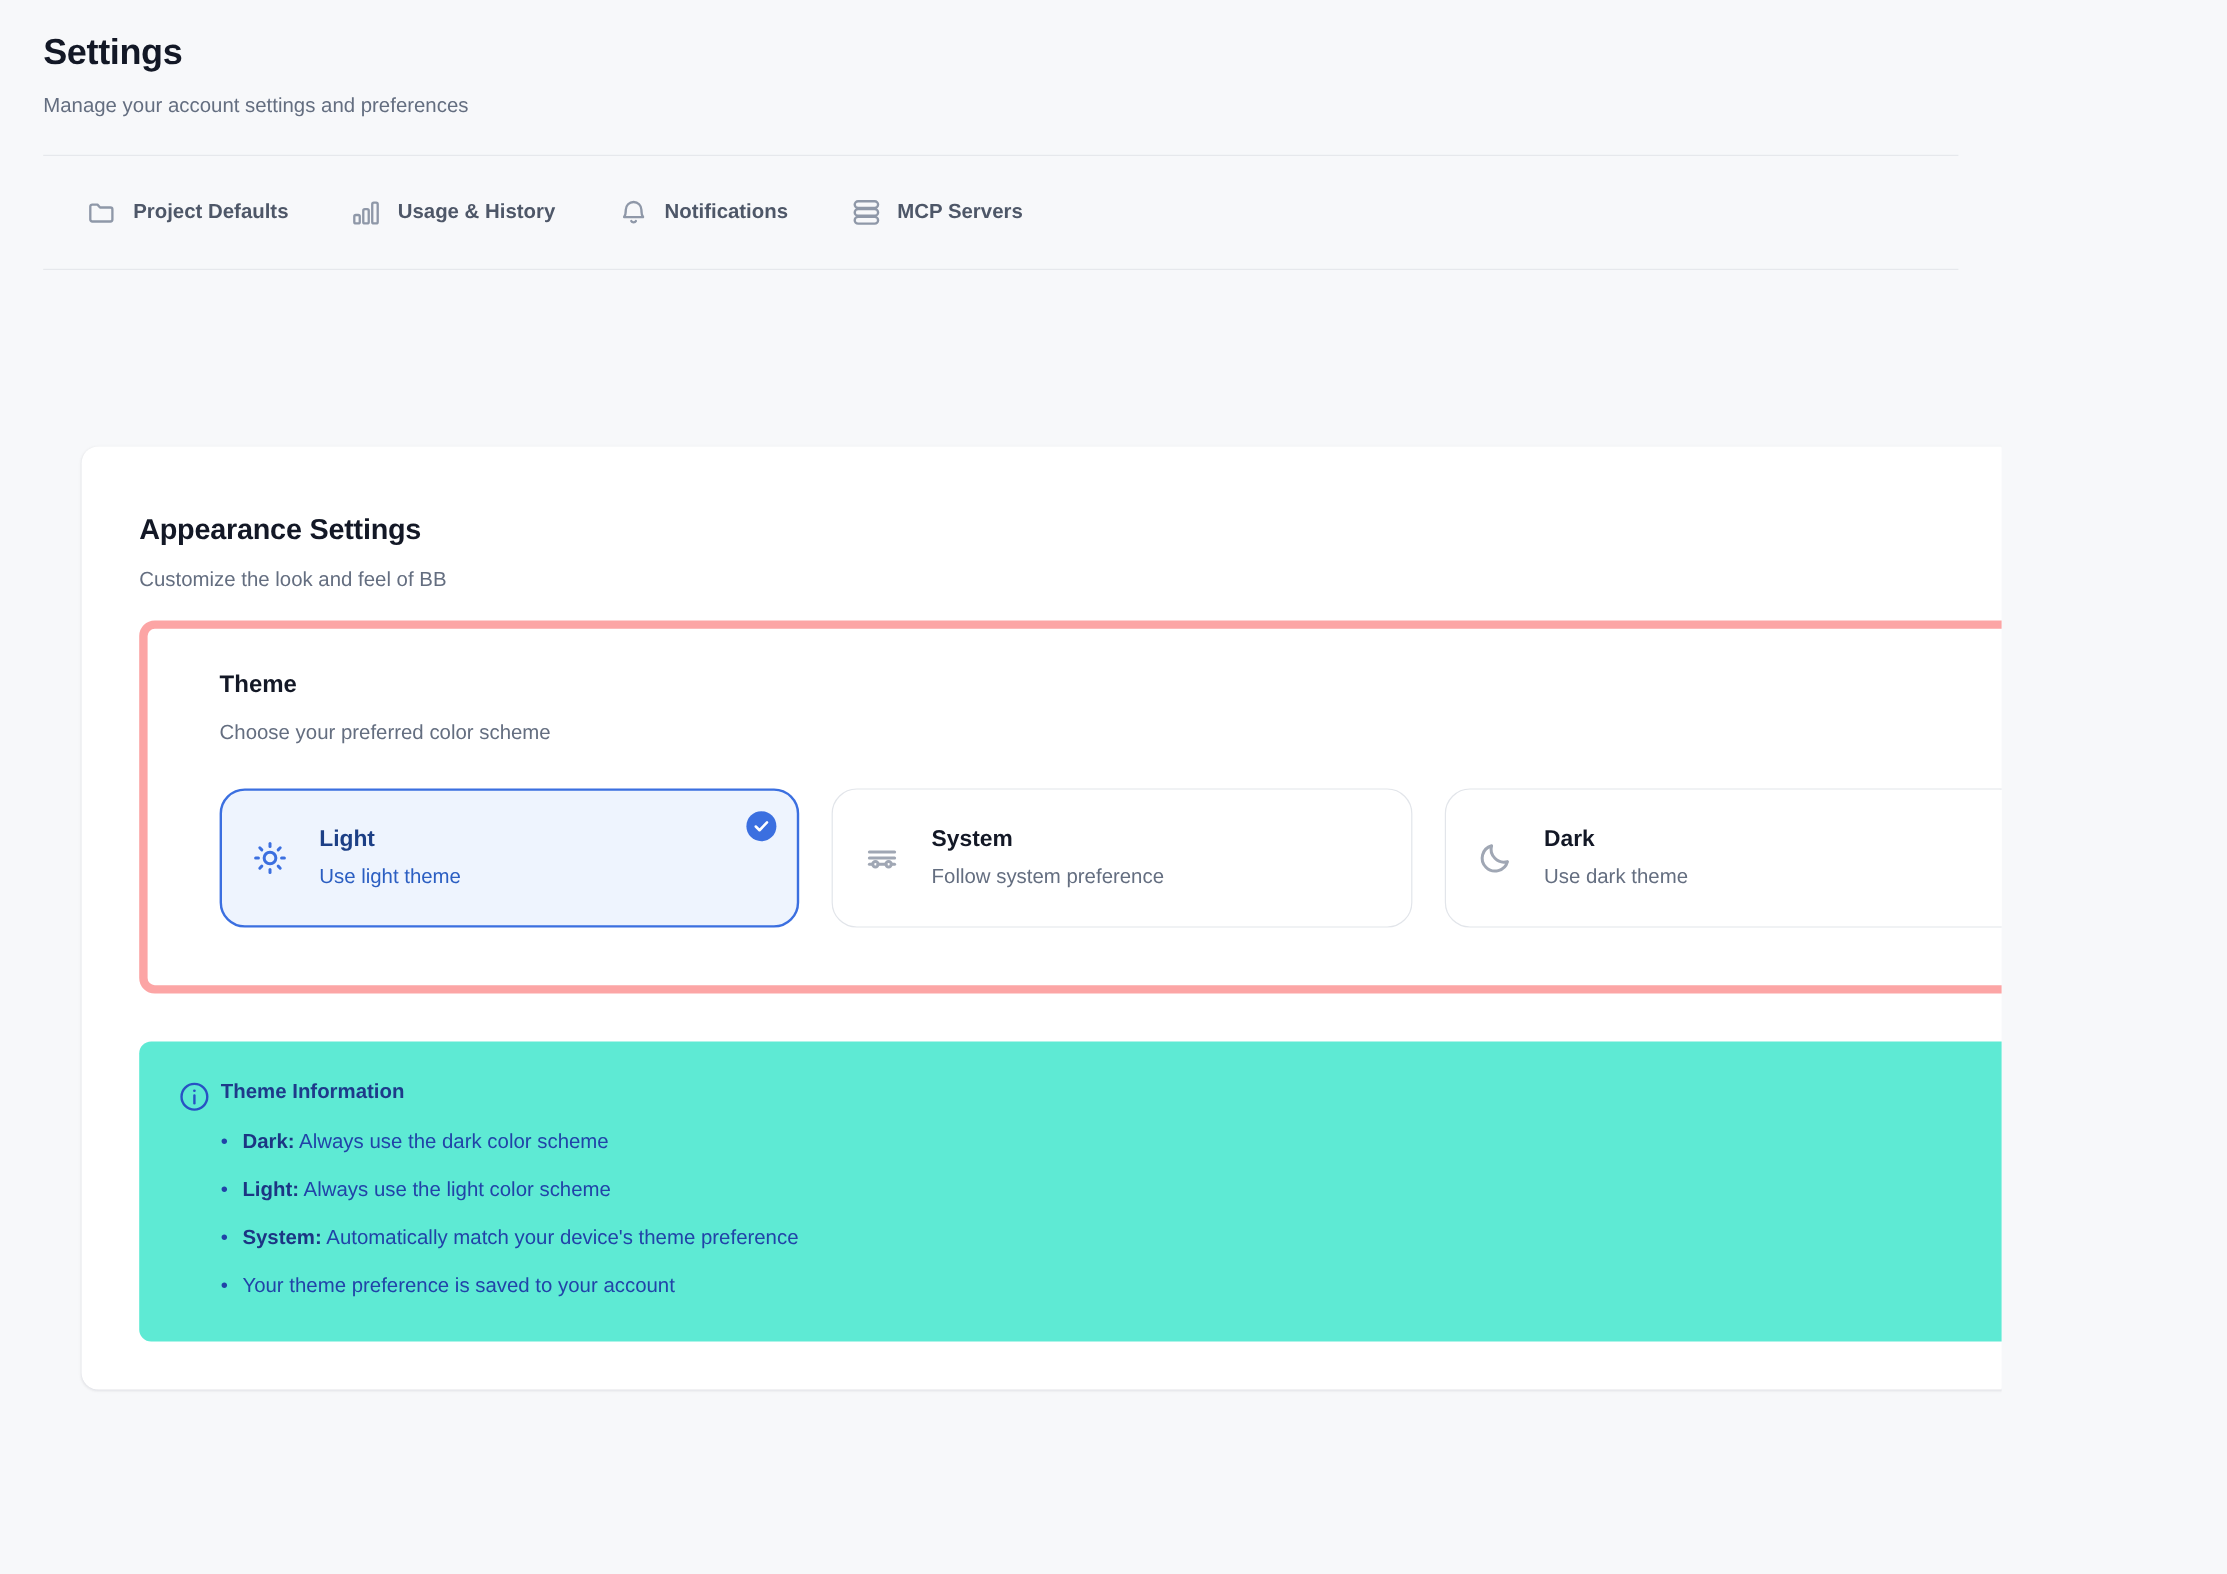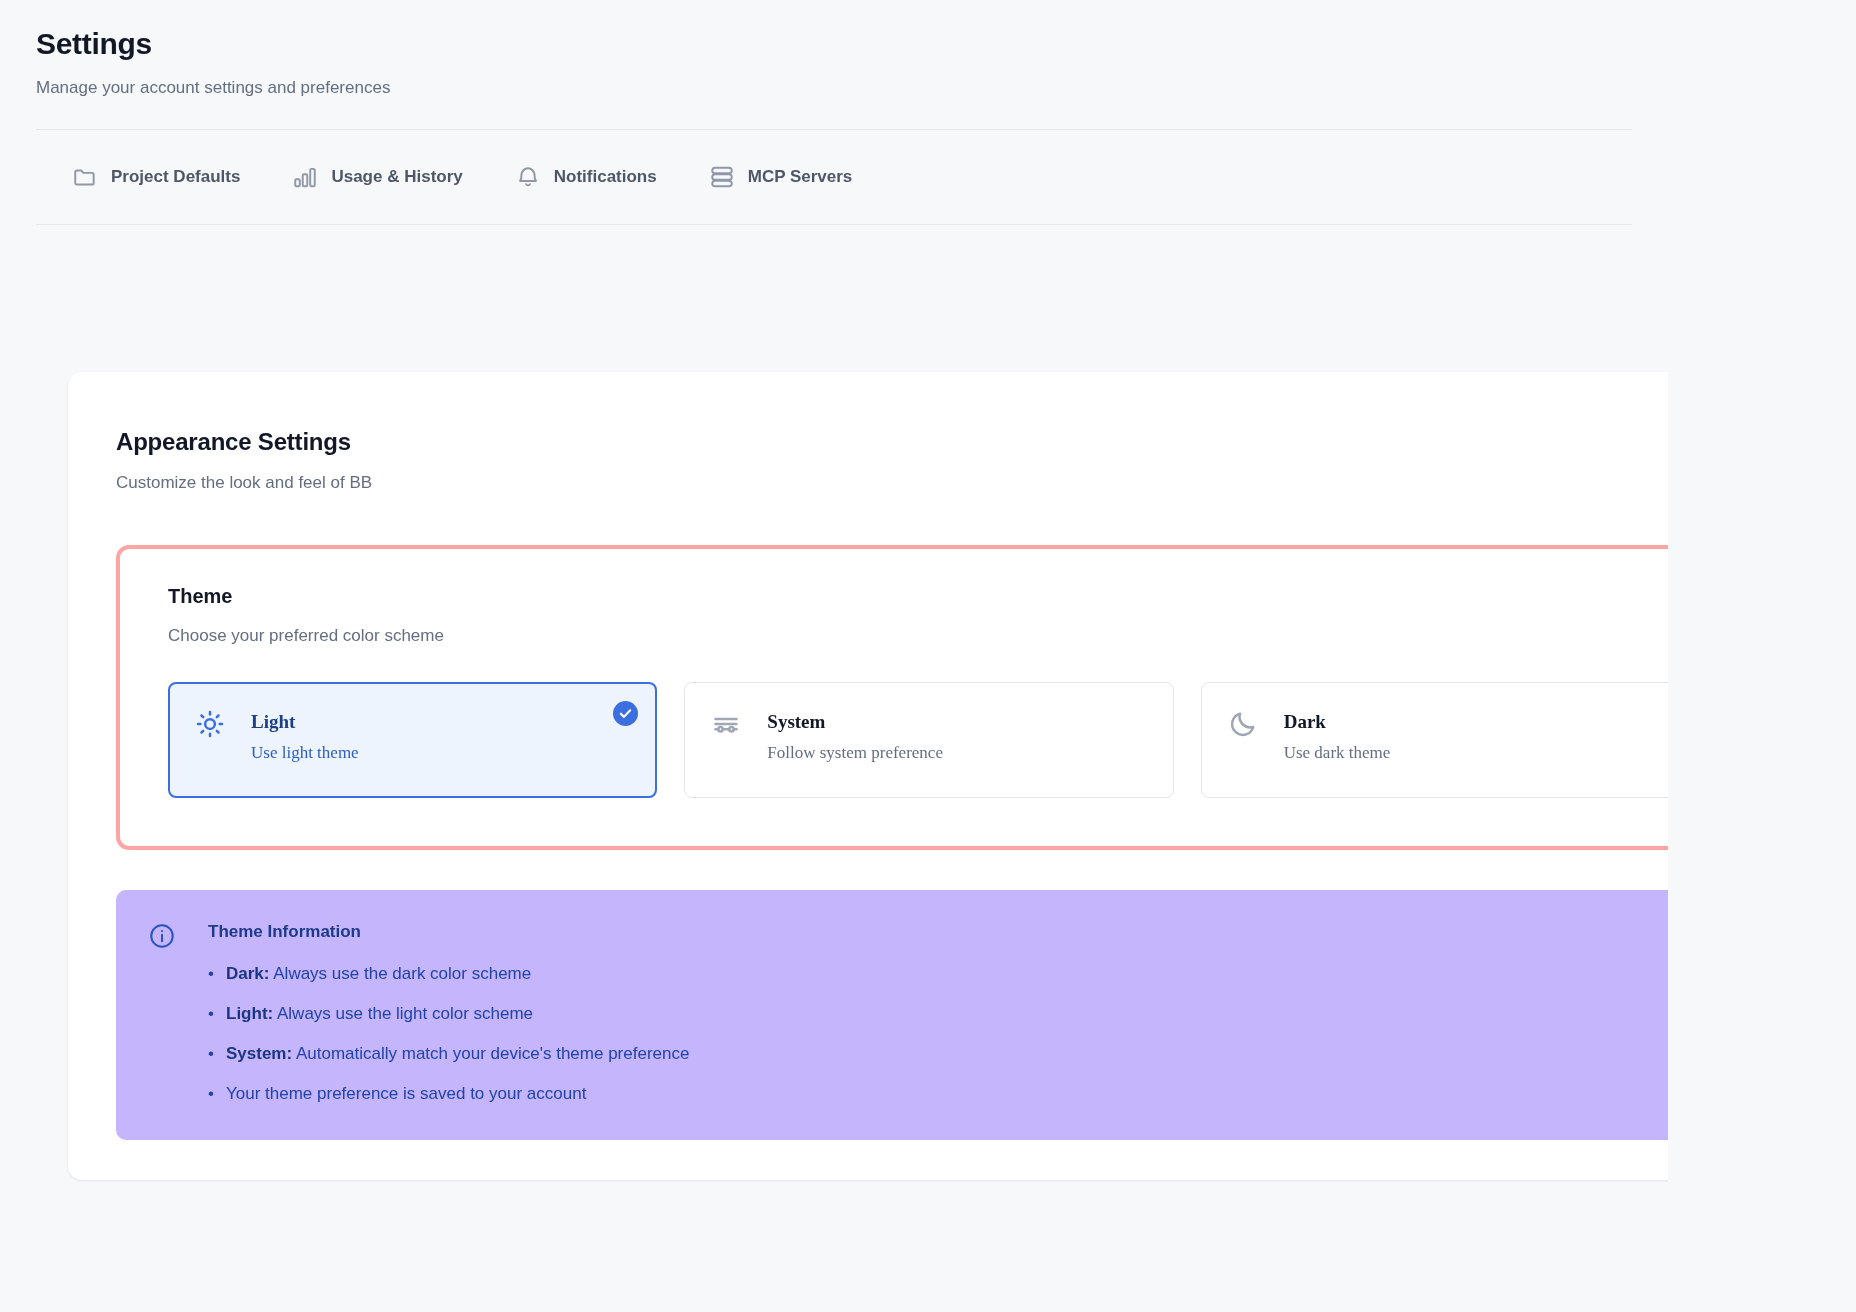--- a/index.html
+++ b/index.html
@@ -56,58 +56,57 @@
   }
   .card-title {
     font-size: 24px; font-weight: bold; color: #131826; letter-spacing: -0.2px;
   }
   .card-subtitle {
     font-size: 17px; color: #646e80; margin-top: 17px;
   }
 
   
   .theme-group {
-    margin-top: 52px;
-    border: 4px solid #fca5a5; border-radius: 13px;
-    padding: 36px 48px 48px 48px;
+    margin-top: 24px;
+    border: 7px solid #fca5a5; border-radius: 13px;
+    padding: 36px 48px 48px 60px;
   }
   .theme-heading { font-size: 20px; font-weight: bold; color: #131826; }
   .theme-sub { font-size: 17px; color: #646e80; margin-top: 18px; }
 
   .theme-options {
     display: grid; grid-template-columns: repeat(3, 1fr); gap: 27px;
     margin-top: 36px;
   }
   .theme-card {
-    position: relative; display: flex; gap: 24px;
-    border: 1px solid #e2e5ea; border-radius: 8px;
+    position: relative; display: flex; align-items: center; gap: 24px;
+    border: 1px solid #e2e5ea; border-radius: 21px;
     padding: 26px 24px; min-height: 116px; cursor: pointer;
     background: #ffffff;
-    font-family: Liberation Serif, serif;
   }
   .theme-card.selected {
     border: 2px solid #3b6fe0; background: #eef4fe;
     padding: 25px 23px;
   }
   .theme-ico { width: 34px; display: flex; justify-content: center; color: #a0a7b4; flex: 0 0 auto; }
   .theme-card.selected .theme-ico { color: #3b6fe0; }
   .theme-txt-name { font-size: 19px; font-weight: bold; color: #131826; line-height: 26px; }
   .theme-txt-desc { font-size: 17px; color: #646e80; margin-top: 6px; line-height: 24px; }
   .theme-card.selected .theme-txt-name { color: #1c3f86; }
   .theme-card.selected .theme-txt-desc { color: #2b5ec2; }
   .check-badge {
     position: absolute; top: 17px; right: 17px;
     width: 25px; height: 25px; border-radius: 50%;
     background: #3b6fe0; display: flex; align-items: center; justify-content: center;
   }
 
   
   .info-panel {
-    margin-top: 40px; background: #c4b5fd; border-radius: 10px;
-    padding: 30px 32px 34px 32px; display: flex; gap: 32px;
+    margin-top: 40px; background: #5eead4; border-radius: 10px;
+    padding: 30px 32px 34px 32px; display: flex; gap: 8px;
   }
   .info-ico { flex: 0 0 auto; color: #2852c4; padding-top: 2px; }
   .info-title { font-size: 17px; font-weight: bold; color: #1e3a8a; line-height: 24px; }
   .info-list { margin-top: 18px; list-style: none; }
   .info-list li {
     font-size: 17px; color: #2143a8; line-height: 24px;
     padding-left: 18px; position: relative; margin-bottom: 16px;
   }
   .info-list li:last-child { margin-bottom: 0; }
   .info-list li::before {

